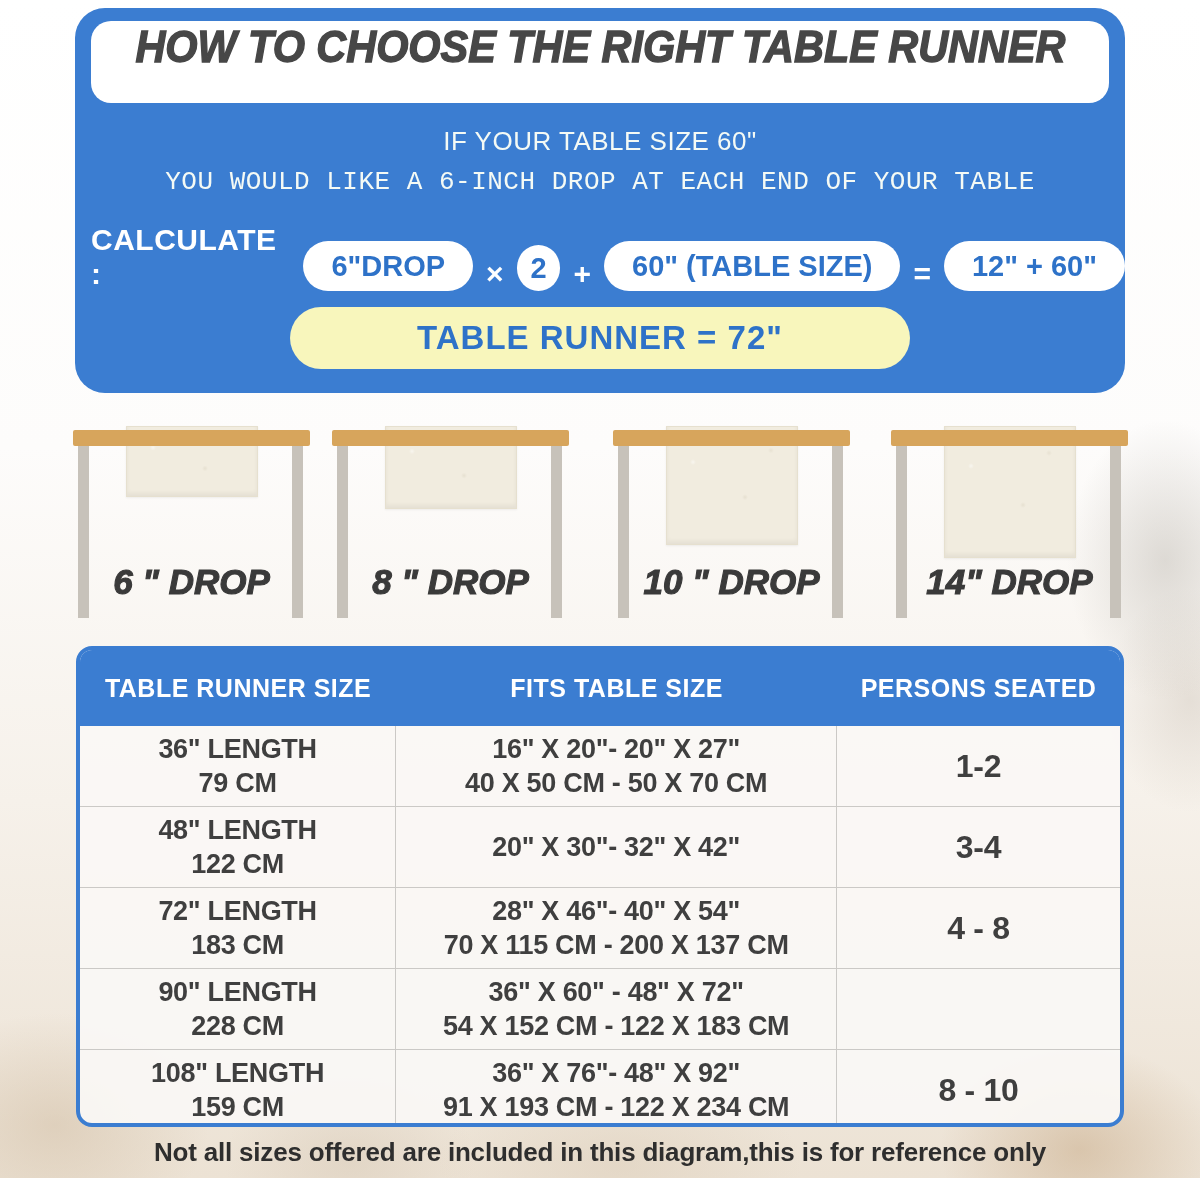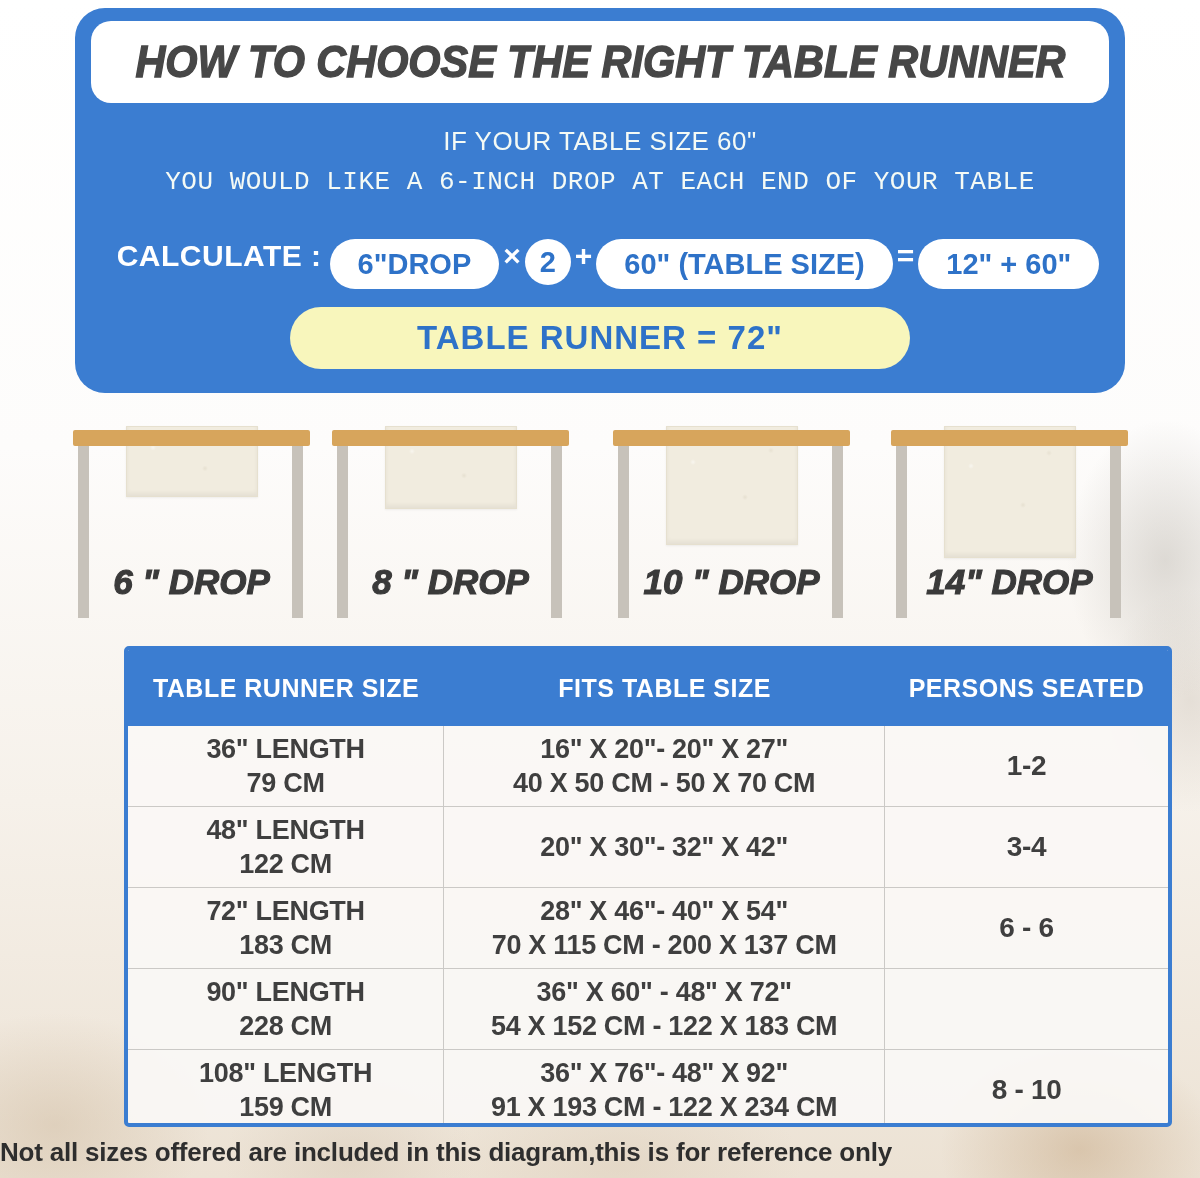--- a/index.html
+++ b/index.html
@@ -16,36 +16,36 @@
       linear-gradient(180deg,#ffffff 0%,#fdfcfb 38%,#f6f1ea 68%,#ece2d4 100%);
   }
   
   .panel-top{
     position:absolute;left:75px;top:8px;width:1050px;height:385px;
     background:#3b7dd1;border-radius:30px;box-sizing:border-box;
   }
   .title-card{
     position:absolute;left:16px;top:13px;right:16px;height:82px;
     background:#ffffff;border-radius:20px;
-    display:flex;align-items:center;justify-content:center;
+    display:flex;align-items:flex-start;justify-content:center;
   }
   .title-card .t{
     font-size:45px;font-weight:700;font-style:italic;color:#474747;
     letter-spacing:0;white-space:nowrap;
     transform:scaleX(.92);transform-origin:center;
     -webkit-text-stroke:1.4px #474747;
   }
   .intro{
     position:absolute;left:0;right:0;top:118px;text-align:center;color:#f4faf5;
   }
   .intro .l1{font-size:26px;letter-spacing:.5px;margin:0 0 10px 0;}
   .intro .l2{font-size:26px;letter-spacing:.5px;margin:0;font-family:Liberation Mono, monospace;}
   .calc-row{
     position:absolute;left:16px;right:0;top:231px;height:52px;
-    display:flex;align-items:flex-start;justify-content:center;gap:4px;
+    display:flex;align-items:flex-end;justify-content:center;gap:13px;
   }
   .calc-label{color:#ffffff;font-size:30px;font-weight:700;letter-spacing:.5px;margin-right:4px;}
   .pill{
     background:#ffffff;color:#2e72c8;font-weight:700;font-size:29px;
     height:50px;line-height:50px;border-radius:26px;padding:0 28px;white-space:nowrap;
   }
   .op{color:#ffffff;font-size:30px;font-weight:700;}
   .circle{
     background:#ffffff;color:#2e72c8;font-weight:700;font-size:29px;
     width:46px;height:46px;border-radius:50%;display:flex;align-items:center;justify-content:center;
@@ -82,43 +82,42 @@
     font-size:35px;font-weight:700;font-style:italic;color:#3a3a3a;
     -webkit-text-stroke:1.1px #3a3a3a;letter-spacing:0;white-space:nowrap;
   }
   .fig.f1{left:73px;}  .fig.f1 .runner{height:71px;}
   .fig.f2{left:332px;} .fig.f2 .runner{height:83px;}
   .fig.f3{left:613px;} .fig.f3 .runner{height:119px;}
   .fig.f4{left:891px;} .fig.f4 .runner{height:132px;}
   
   .panel-table{
     position:absolute;left:76px;top:646px;width:1048px;height:481px;box-sizing:border-box;
-    border:4px solid #3b7dd1;border-radius:5px;overflow:hidden;
+    border:4px solid #3b7dd1;border-radius:16px;overflow:hidden;
     background:rgba(250,248,245,.93);
-    margin-left:48px;
   }
   .tbl-head{
     display:flex;height:76px;background:#3b7dd1;color:#ffffff;
     align-items:center;font-weight:700;font-size:25px;letter-spacing:.5px;text-align:center;
   }
   .c1{width:30.4%;} .c2{width:42.4%;} .c3{width:27.2%;}
   .tbl-row{
     display:flex;height:80px;align-items:center;text-align:center;
     color:#3f3f3f;font-weight:700;letter-spacing:-.3px;
   }
   .tbl-row > div{box-sizing:border-box;height:100%;display:flex;flex-direction:column;justify-content:center;}
   .tbl-row .c1,.tbl-row .c2{border-right:1px solid #cbc9c6;}
   .tbl-row{border-bottom:1px solid #cbc9c6;}
   .tbl-row:last-child{border-bottom:none;}
   .tbl-row .in{font-size:27px;line-height:34px;}
   .tbl-row .cm{font-size:27px;line-height:34px;}
-  .tbl-row .pp{font-size:28px;}
+  .tbl-row .pp{font-size:32px;}
   
   .footnote{
-    position:absolute;left:0;right:0;top:1137px;text-align:left;
+    position:absolute;left:0;right:0;top:1137px;text-align:center;
     font-size:26px;font-weight:700;color:#2e2e2e;letter-spacing:-.2px;
   }
 </style>
 </head>
 <body>
 
 <div class="canvas">
 
   <div class="panel-top">
     <div class="title-card">
@@ -214,21 +213,21 @@
     <div class="tbl-row">
       <div class="c1">
         <span class="in">72" LENGTH</span>
         <span class="cm">183 CM</span>
       </div>
       <div class="c2">
         <span class="in">28" X 46"- 40" X 54"</span>
         <span class="cm">70 X 115 CM - 200 X 137 CM</span>
       </div>
       <div class="c3">
-        <span class="pp">6 - 6</span>
+        <span class="pp">4 - 8</span>
       </div>
     </div>
 
     <div class="tbl-row">
       <div class="c1">
         <span class="in">90" LENGTH</span>
         <span class="cm">228 CM</span>
       </div>
       <div class="c2">
         <span class="in">36" X 60" - 48" X 72"</span>

